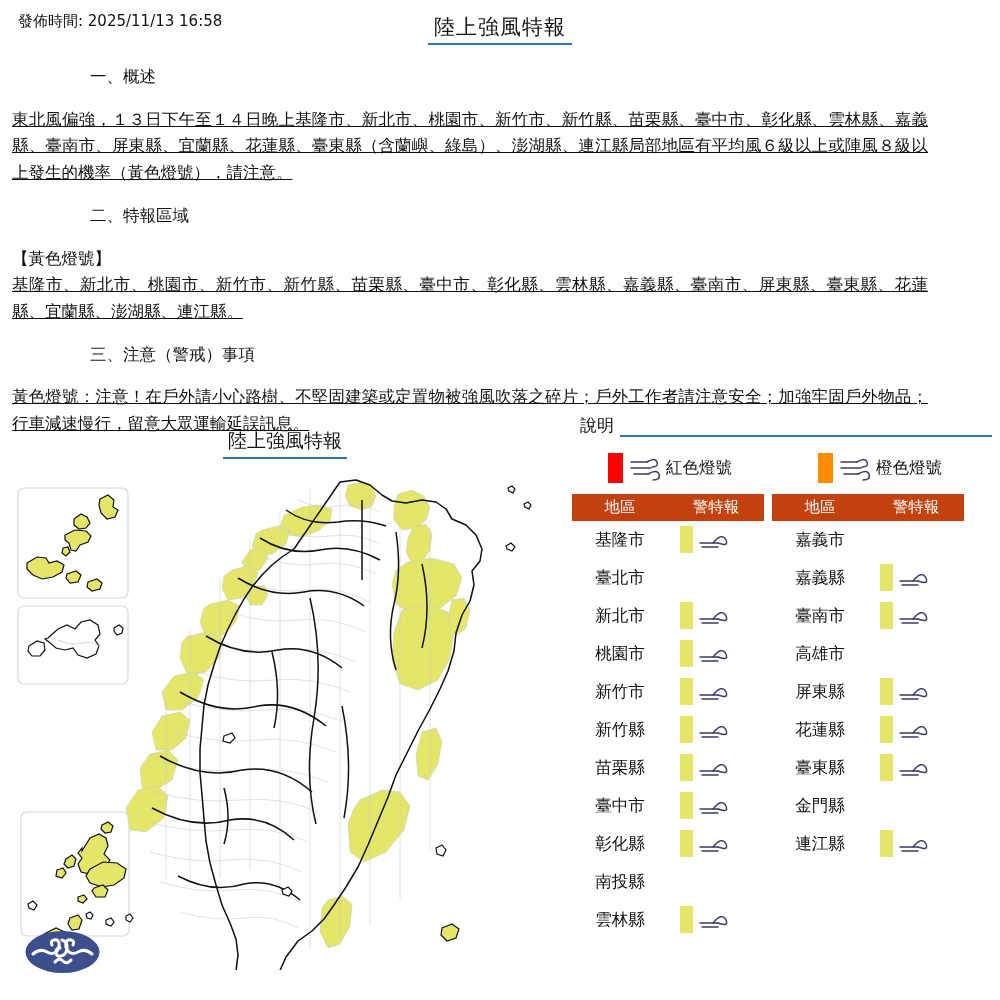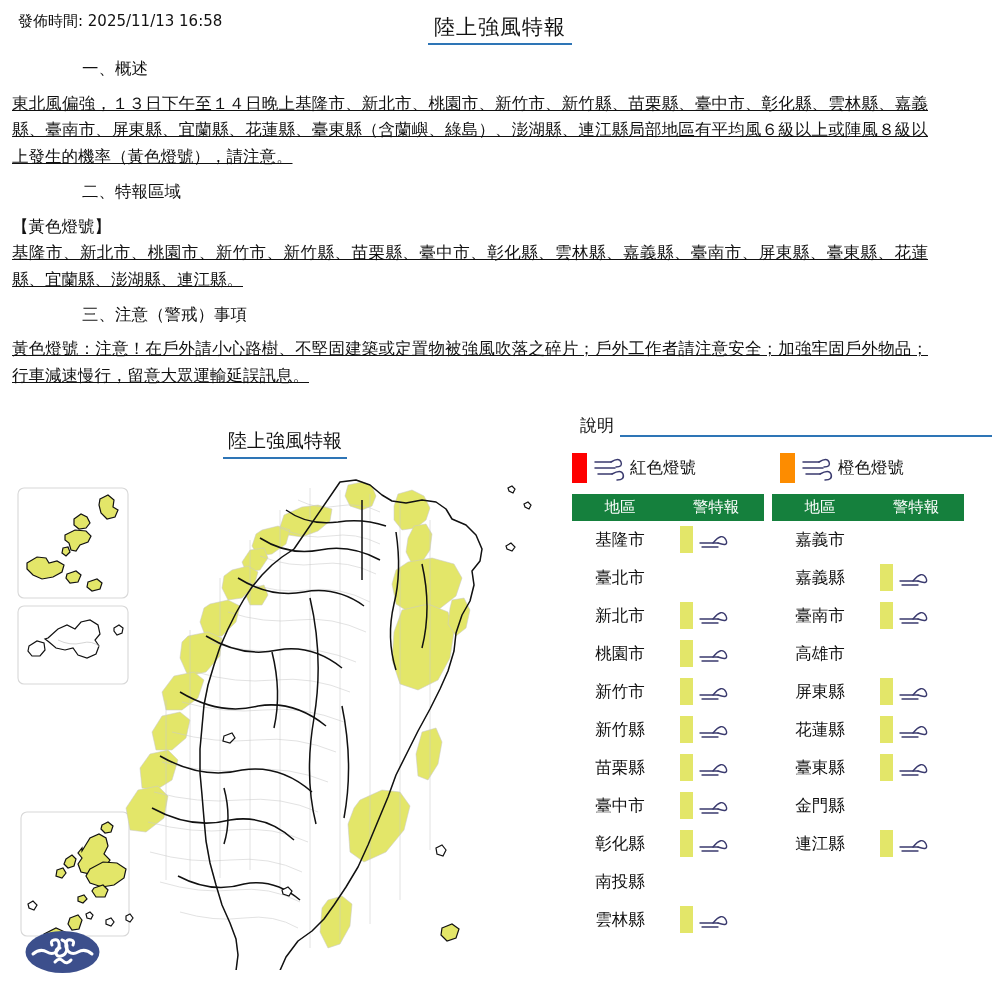--- a/index.html
+++ b/index.html
@@ -48,21 +48,21 @@
   #advisory-body {
     position: absolute;
     left: 74px;
     top: 48px;
     width: 854px;
     font-size: 16.5px;
     line-height: 1.62;
     color: #111;
   }
   #advisory-body .sec-head {
-    margin: 8px;
+    margin: 16px;
     white-space: nowrap;
   }
   #advisory-body .hang {
     margin: 0;
     margin-left: -62px;
     text-align: justify;
     text-decoration: underline;
   }
   #advisory-body .hang0 {
     margin: 0;
@@ -135,20 +135,21 @@
   }
   .legend-row {
     display: flex;
     align-items: center;
     height: 36px;
   }
   .legend-item {
     display: flex;
     align-items: center;
     width: 208px;
+    margin-left: 36px;
   }
   .swatch {
     width: 15px;
     height: 30px;
     flex: 0 0 auto;
   }
   .legend-icon {
     width: 34px;
     height: 26px;
     margin-left: 6px;
@@ -164,21 +165,21 @@
   
   #region-tables {
     display: flex;
     gap: 8px;
     margin-top: 8px;
   }
   .region-table {
     width: 192px;
   }
   .rt-head {
-    background: #15803d;
+    background: #c2410c;
     color: #ffffff;
     display: flex;
     height: 27px;
     align-items: center;
     font-size: 15.5px;
   }
   .rt-head .c1 { width: 96px; text-align: center; }
   .rt-head .c2 { width: 96px; text-align: center; }
   .rt-row {
     display: flex;

